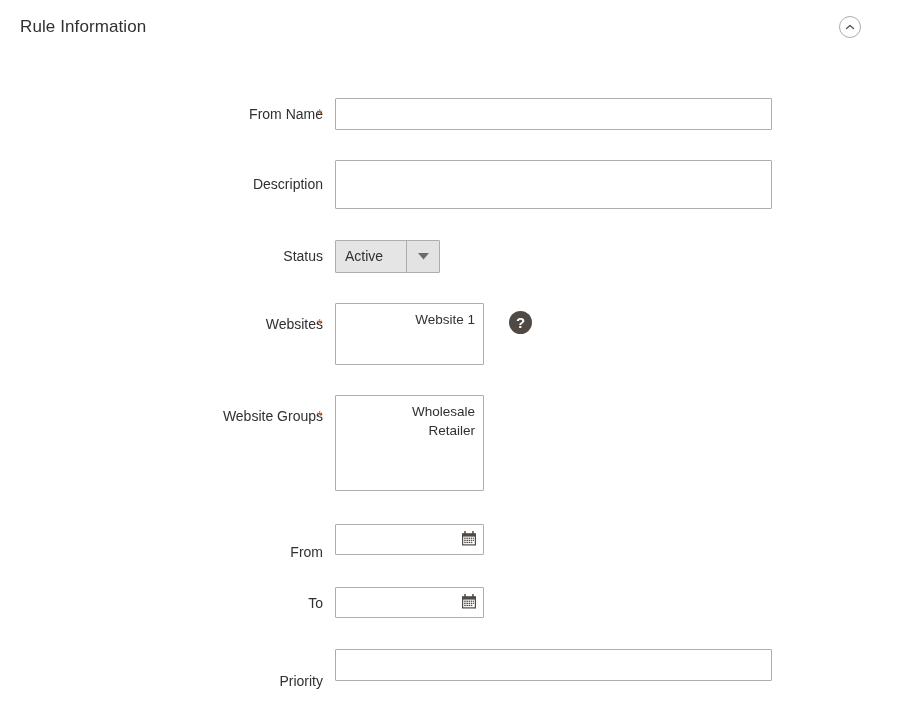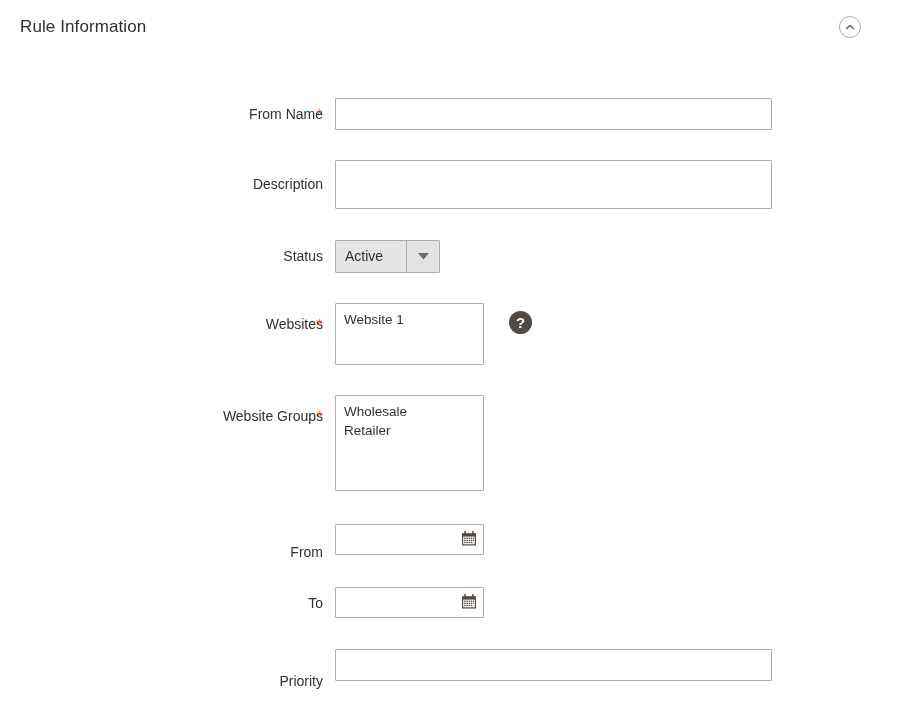--- a/index.html
+++ b/index.html
@@ -160,20 +160,21 @@
     cursor: pointer;
   }
   .multiselect.websites { width: 149px; height: 62px; }
   .multiselect.groups   { width: 149px; height: 96px; }
   .ms-option {
     font-size: 13.5px;
     color: #303030;
     line-height: 18.6px;
     padding: 0 8px;
     white-space: nowrap;
+    text-align: right;
   }
 
   
   .help-icon {
     position: absolute;
     left: 509px;
     width: 23px;
     height: 23px;
     border-radius: 50%;
     background: #514943;

